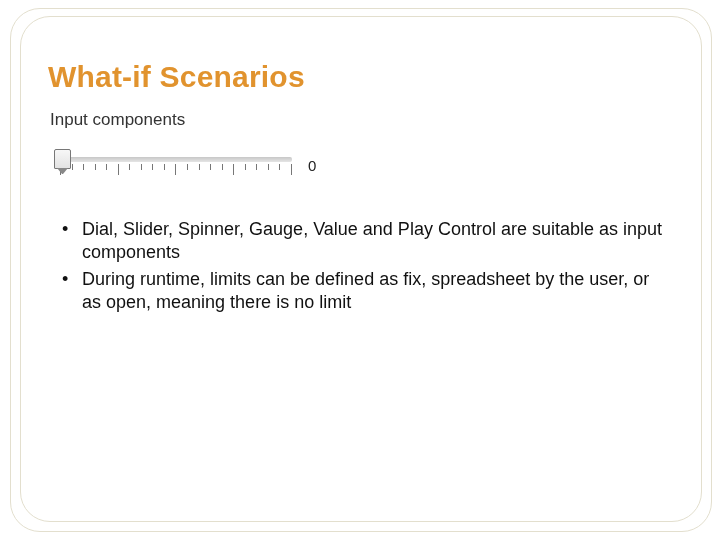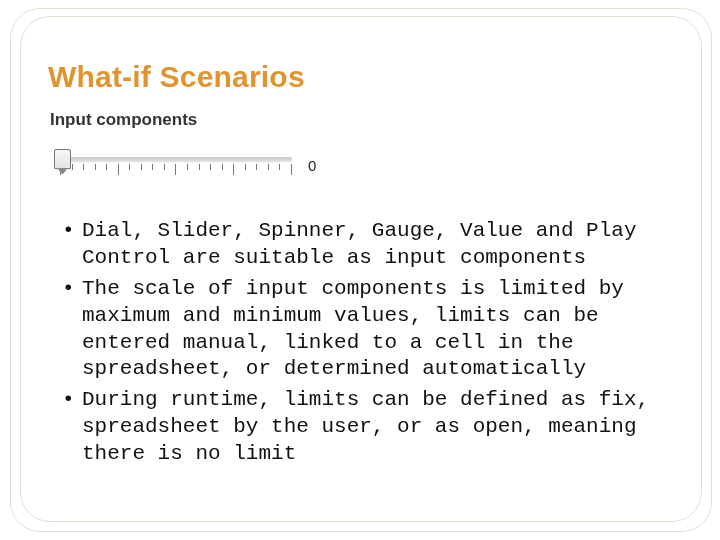--- a/index.html
+++ b/index.html
@@ -32,21 +32,21 @@
   }
   .title {
     font-family: Verdana, "Segoe UI", sans-serif;
     font-size: 30px;
     font-weight: 700;
     color: #e1932e;
     margin: 38px 0 0 20px;
     letter-spacing: 0.2px;
   }
   .subtitle {
-    font-weight: 700;
+    font-weight: 400;
     font-size: 17px;
     color: #333;
     margin: 16px 0 0 22px;
   }
   .slider-area {
     margin: 16px 0 0 26px;
     display: flex;
     align-items: center;
     gap: 14px;
   }
@@ -94,24 +94,23 @@
   }
   .slider-value {
     font-size: 15px;
     color: #222;
     font-family: sans-serif;
   }
   .bullets {
     margin: 34px 20px 12px 30px;
     list-style: none;
     padding: 0;
-    font-size: 21px;
+    font-size: 18px;
     color: #111;
     line-height: 1.28;
-    font-family: Liberation Mono, monospace;
   }
   .bullets li {
     position: relative;
     padding-left: 24px;
     margin-bottom: 4px;
   }
   .bullets li:before {
     content: "•";
     position: absolute;
     left: 4px;
@@ -157,17 +156,16 @@
           <span class="tick small"></span>
         <span class="tick big"></span>
       </div>
       <div class="slider-thumb"></div>
     </div>
     <span class="slider-value">0</span>
   </div>
 
   <ul class="bullets">
     <li>Dial, Slider, Spinner, Gauge, Value and Play Control are suitable as input components</li>
-    <li>The scale of input components is limited by maximum and minimum values, limits can be entered manual, linked to a cell in the spreadsheet, or determined automatically</li>
     <li>During runtime, limits can be defined as fix, spreadsheet by the user, or as open, meaning there is no limit</li>
   </ul>
 
 </div>
 
 </body></html>

